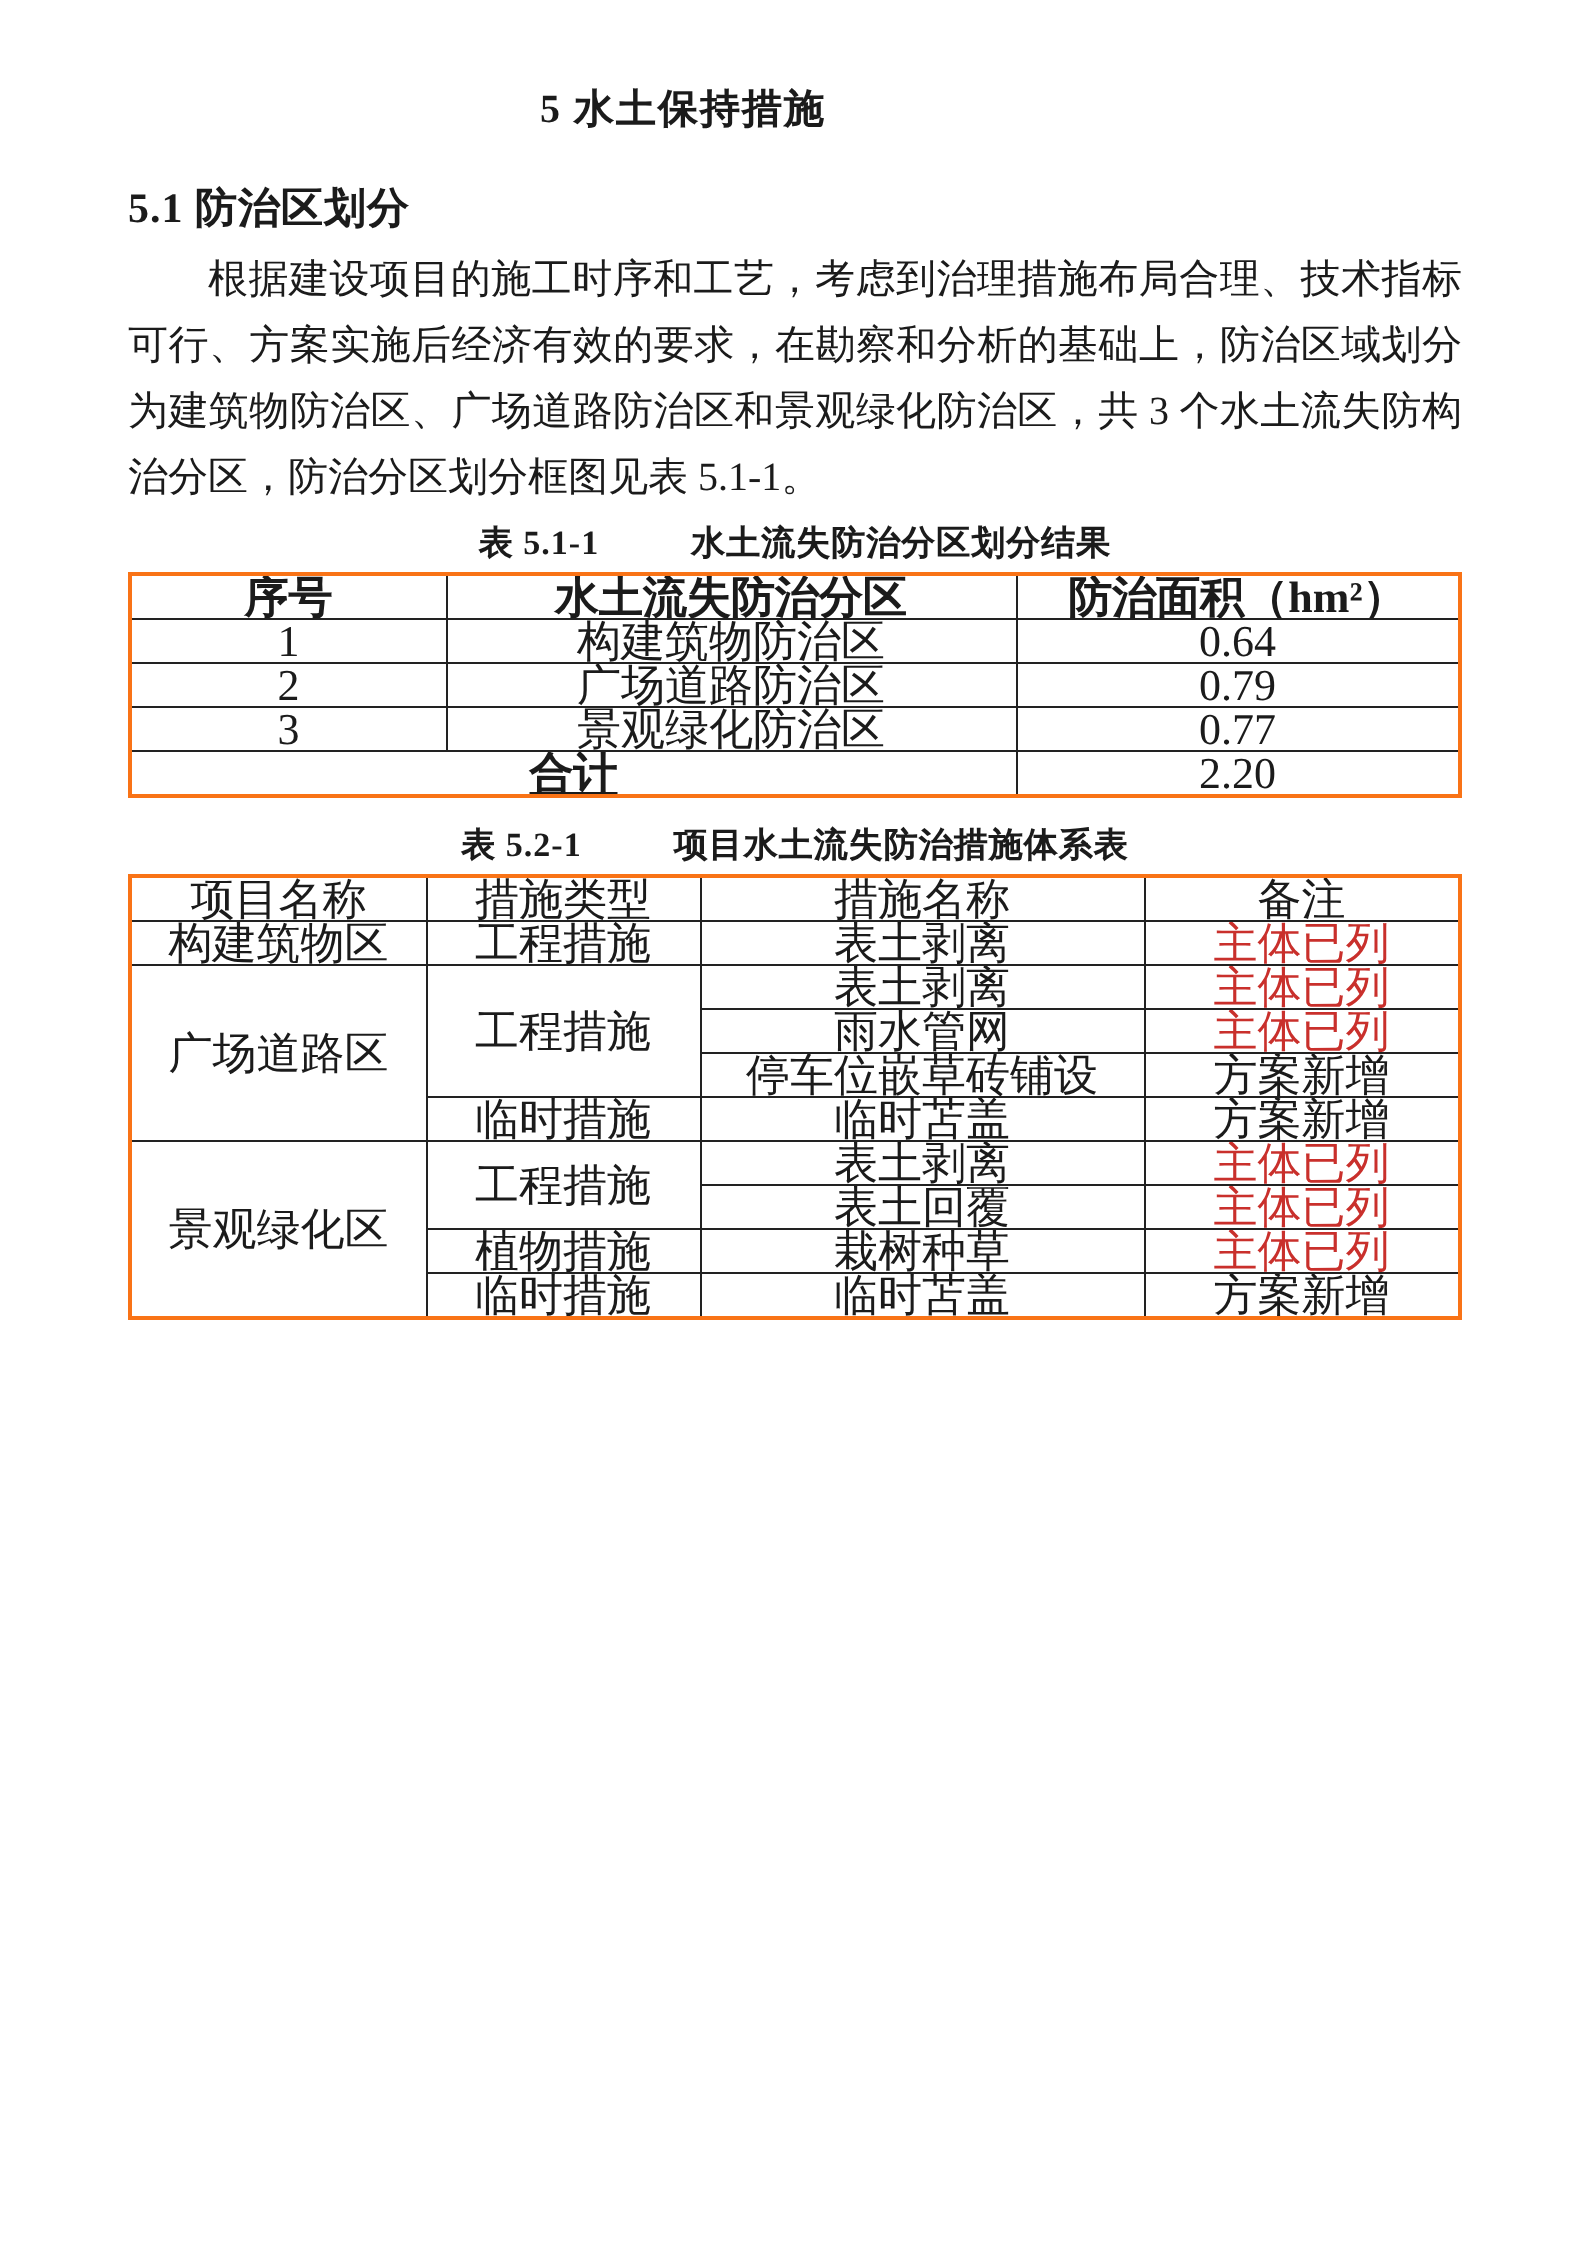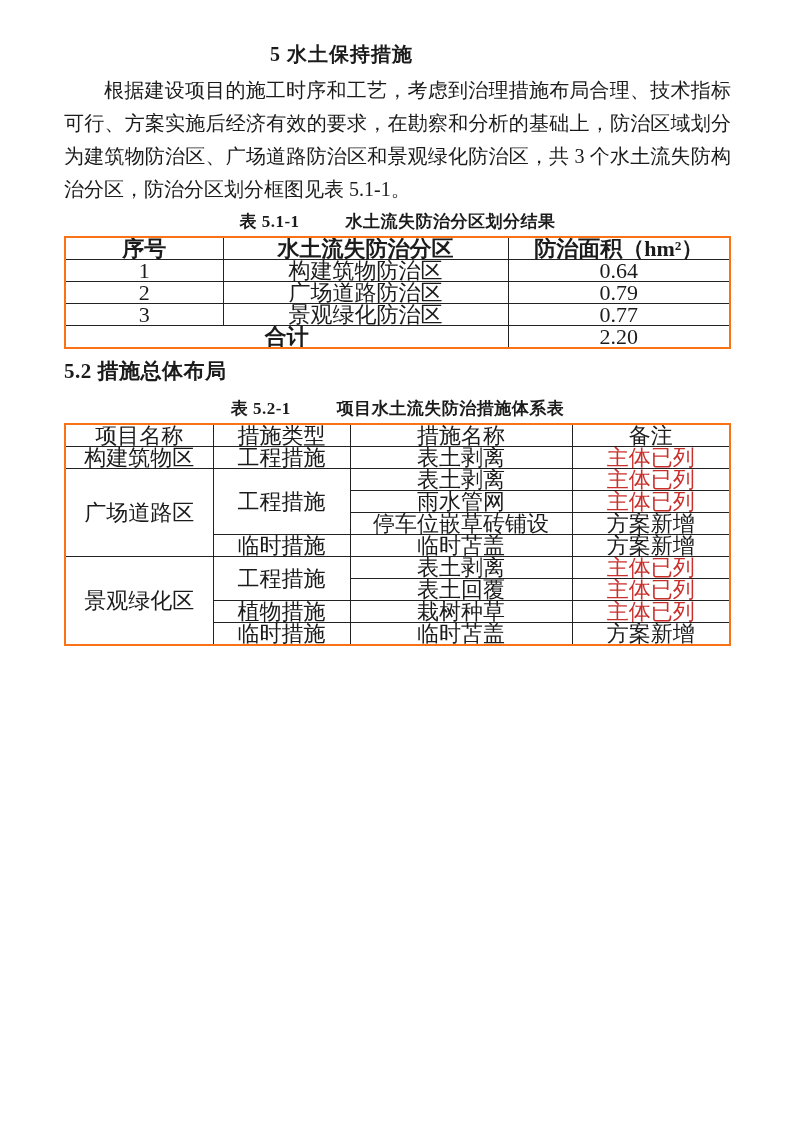--- a/index.html
+++ b/index.html
@@ -79,38 +79,40 @@
     white-space: nowrap;
   }
   table.doc-table th {
     font-weight: bold;
   }
   table.measures th {
     font-weight: normal;
   }
   td.bold, th.bold {
     font-weight: bold;
+    text-decoration: underline;
   }
   td.note-red {
     color: var(--note_red, #c9302c);
   }
   .page-number {
     text-align: center;
     font-size: 14px;
     margin-top: 22px;
     color: #2a2a2a;
   }
 </style>
 </head>
 <body>
 
 <div class="page">
 
   <h1 class="doc-title">5 水土保持措施</h1>
 
+  <h2 class="section-heading">5.1 防治区划分</h2>
 
   <p class="para tight">根据建设项目的施工时序和工艺，考虑到治理措施布局合理、技术指标可行、方案实施后经济有效的要求，在勘察和分析的基础上，防治区域划分为建筑物防治区、广场道路防治区和景观绿化防治区，共 3 个水土流失防构治分区，防治分区划分框图见表 5.1-1。</p>
 
   <div class="table-caption">
     <span>表 5.1-1</span>
     <span>水土流失防治分区划分结果</span>
   </div>
 
   <table class="doc-table zones">
     <colgroup>
@@ -141,21 +143,20 @@
         <td>景观绿化防治区</td>
         <td>0.77</td>
       </tr>
       <tr>
         <td colspan="2" class="bold">合计</td>
         <td>2.20</td>
       </tr>
     </tbody>
   </table>
 
-  <h2 class="section-heading second">5.2 措施总体布局</h2>
 
 
   <div class="table-caption second">
     <span>表 5.2-1</span>
     <span>项目水土流失防治措施体系表</span>
   </div>
 
   <table class="doc-table measures">
     <colgroup>
       <col style="width:148px">

